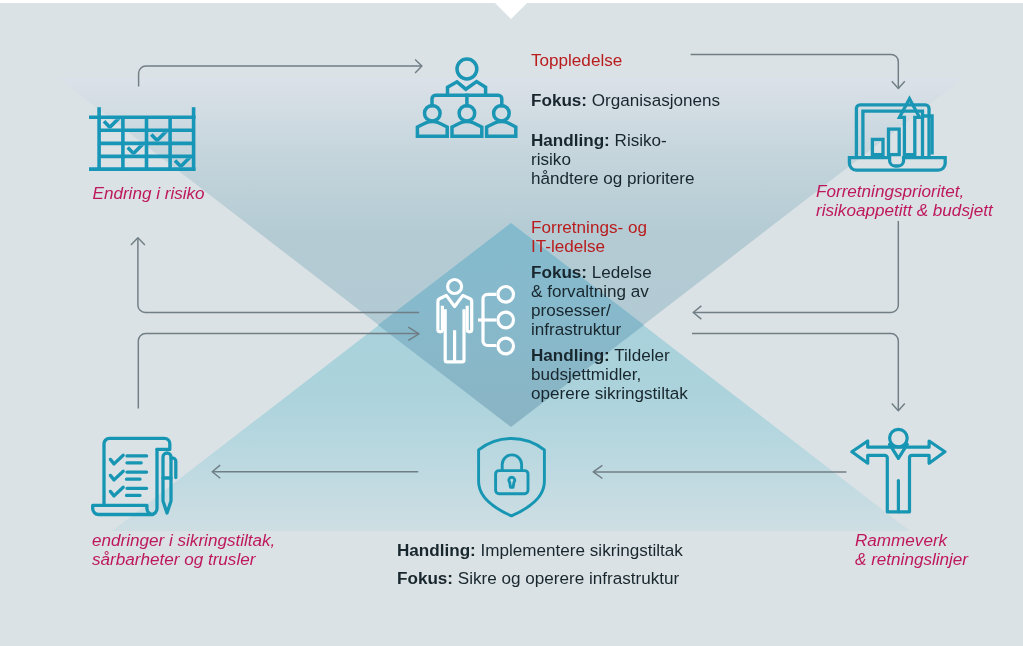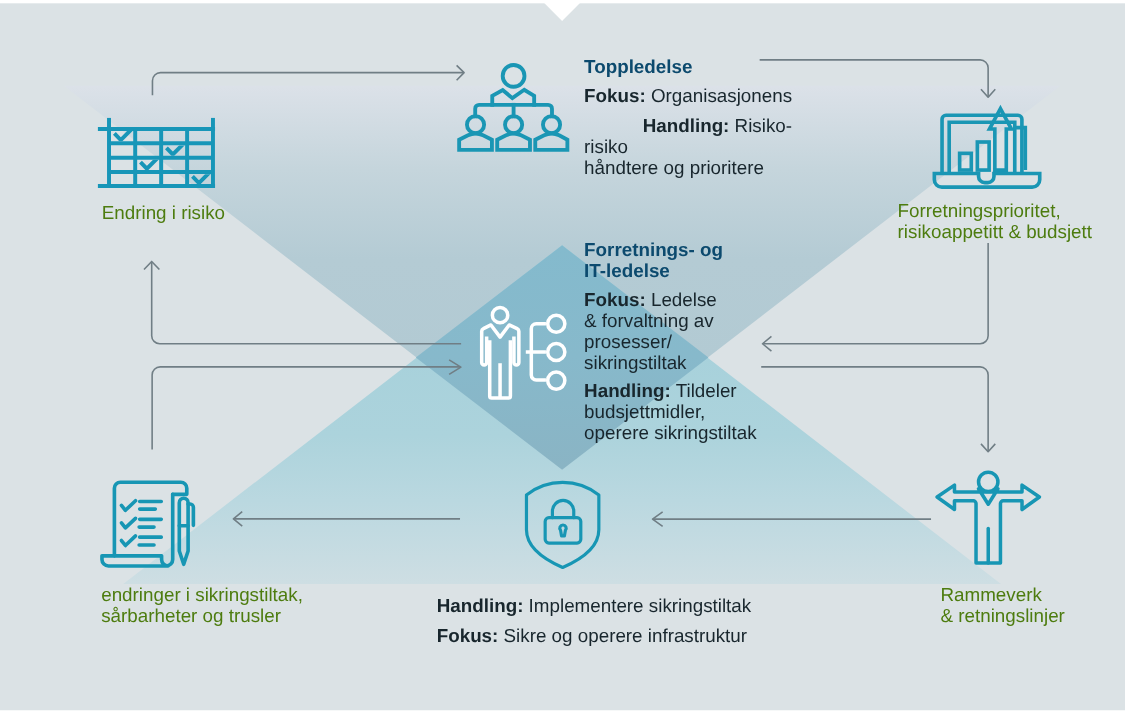--- a/index.html
+++ b/index.html
@@ -3,25 +3,25 @@
 <meta charset="utf-8">
 <style>
   html,body{margin:0;padding:0;background:#fff;}
   body{width:1023px;height:646px;overflow:hidden;
        font-family:"Liberation Sans",sans-serif;
        -webkit-font-smoothing:antialiased;}
   #stage{position:relative;width:1023px;height:646px;overflow:hidden;background:#fff;}
   #bg{position:absolute;left:0;top:0;}
   .blk{position:absolute;}
   .blk > div{white-space:nowrap;font-size:17.1px;line-height:19px;}
-  .lbl{color:#4d7c0f;}
-  .hd{color:#0c4a6e;font-weight:bold;}
+  .lbl{color:#be185d;font-style:italic;}
+  .hd{color:#b91c1c;}
   .tx{color:#18262d;}
   .tx b{font-weight:bold;}
-  .p1{margin-top:8px;text-align:right;}
+  .p1{margin-top:21px;}
   .p2{margin-top:7px;}
   .p3{margin-top:9.5px;}
   svg.ic{position:absolute;overflow:visible;}
 </style>
 </head>
 <body>
 
 <div id="stage">
 <svg id="bg" width="1023" height="646" viewBox="0 0 1023 646">
   <defs>
@@ -221,21 +221,21 @@
   <div class="lbl">Forretningsprioritet,</div>
   <div class="lbl">risikoappetitt &amp; budsjett</div>
 </div>
 
 <div class="blk" style="left:531px;top:218px;">
   <div class="hd">Forretnings- og</div>
   <div class="hd">IT-ledelse</div>
   <div class="tx p2"><b>Fokus:</b><span> Ledelse</span></div>
   <div class="tx">&amp; forvaltning av</div>
   <div class="tx">prosesser/</div>
-  <div class="tx">sikringstiltak</div>
+  <div class="tx">infrastruktur</div>
   <div class="tx p2"><b>Handling:</b><span> Tildeler</span></div>
   <div class="tx">budsjettmidler,</div>
   <div class="tx">operere sikringstiltak</div>
 </div>
 
 <div class="blk" style="left:855px;top:531px;">
   <div class="lbl">Rammeverk</div>
   <div class="lbl">&amp; retningslinjer</div>
 </div>
 

